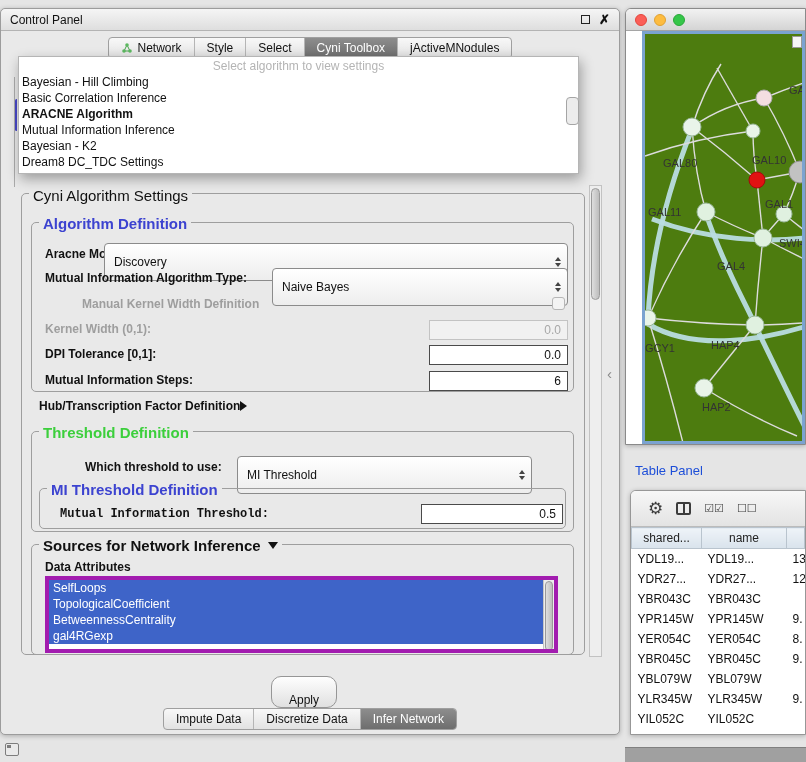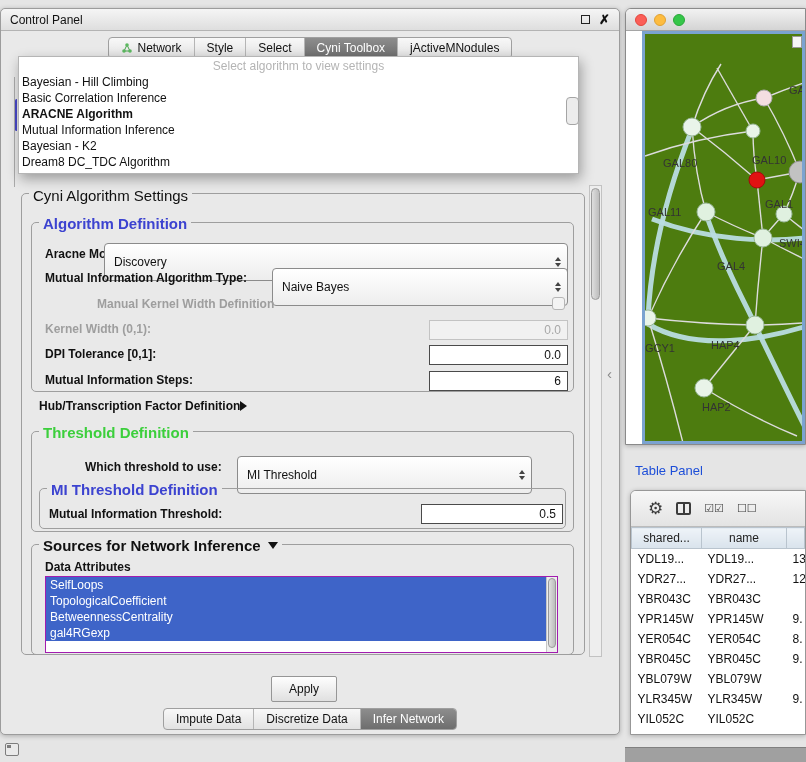--- a/index.html
+++ b/index.html
@@ -54,27 +54,27 @@
   .arrows{margin-left:auto;margin-right:6px;display:flex;flex-direction:column;gap:2px;}
   .tri-u{width:0;height:0;border-left:3.5px solid transparent;border-right:3.5px solid transparent;border-bottom:4px solid #444;}
   .tri-d{width:0;height:0;border-left:3.5px solid transparent;border-right:3.5px solid transparent;border-top:4px solid #444;}
   .field{position:absolute;height:20px;background:#fff;border:1px solid #4a4a4a;font-size:12px;
     display:flex;align-items:center;justify-content:flex-end;padding-right:6px;color:#111;}
   .field.disf{background:#f1f1f1;border-color:#c3c3c3;color:#a8a8a8;}
   .cbx{position:absolute;width:13px;height:13px;border:1px solid #b6b6b6;border-radius:3px;background:#f3f3f3;}
   .hub{position:absolute;font-size:12px;font-weight:bold;color:#111;display:flex;align-items:center;gap:0;}
   .tri-right{width:0;height:0;border-top:5px solid transparent;border-bottom:5px solid transparent;border-left:7px solid #111;}
   .tri-down{width:0;height:0;border-left:5px solid transparent;border-right:5px solid transparent;border-top:7px solid #111;margin-left:7px;}
-  .attr-list{position:absolute;left:44px;top:567px;width:513px;height:77px;background:#fff;border:1px solid #a21caf;overflow:hidden;}
+  .attr-list{position:absolute;left:44px;top:567px;width:513px;height:77px;background:#fff;border:4px solid #a21caf;overflow:hidden;}
   .attr-item{height:16px;line-height:16px;font-size:12px;padding-left:4px;color:#111;white-space:nowrap;}
   .attr-item.sel{background:#3e64c8;color:#fff;}
   .attr-scroll{position:absolute;right:0;top:0;bottom:0;width:11px;background:#eee;border-left:1px solid #c5c5c5;}
   .attr-thumb{margin:1px;height:70px;background:linear-gradient(90deg,#dfdfdf,#bdbdbd);border:1px solid #999;border-radius:5px;}
-  .apply{position:absolute;left:270px;top:667px;width:66px;height:26px;border:1px solid #969696;border-radius:2px;
-    background:linear-gradient(#fefefe,#e0e0e0);font-size:12px;color:#111;display:flex;align-items:center;justify-content:center;}
+  .apply{position:absolute;left:270px;top:667px;width:66px;height:32px;border:1px solid #969696;border-radius:10px;
+    background:linear-gradient(#fefefe,#e0e0e0);font-size:12px;color:#111;display:flex;align-items:flex-end;justify-content:center;}
   .bottom-tabs{position:absolute;left:0;right:0;top:699px;display:flex;justify-content:center;}
   
   .net-ic{width:12px;height:12px;display:inline-block;}
   
   #net-win{left:625px;top:8px;width:181px;height:437px;background:#fff;border:1px solid #8a8a8a;
     border-radius:6px 0 0 0;overflow:hidden;}
   .net-titlebar{height:22px;background:linear-gradient(#f2f2f2,#d4d4d4);border-bottom:1px solid #a5a5a5;
     display:flex;align-items:center;padding-left:9px;gap:7px;}
   .light{width:12px;height:12px;border-radius:50%;}
   .light.red{background:#fb5e57;border:1px solid #e2463d;}
@@ -153,21 +153,21 @@
     <div class="frag-right"></div>
 
     <div class="popup">
       <div class="popup-ph">Select algorithm to view settings</div>
       <div id="popup-items">
           <div class="popup-item">Bayesian - Hill Climbing</div>
           <div class="popup-item">Basic Correlation Inference</div>
           <div class="popup-item bold">ARACNE Algorithm</div>
           <div class="popup-item">Mutual Information Inference</div>
           <div class="popup-item">Bayesian - K2</div>
-          <div class="popup-item">Dream8 DC_TDC Algorithm</div>
+          <div class="popup-item">Dream8 DC_TDC Settings</div>
         </div>
     </div>
 
     <div class="vscroll">
       <div class="vthumb"></div>
     </div>
 
     <div class="gbox" style="left:20px;top:184px;width:564px;height:462px;"></div>
     <span class="gtitle plain" style="left:28px;top:178px;">
       <span>Cyni Algorithm Settings</span>
@@ -189,21 +189,21 @@
 
     <span class="lab" style="left:44px;top:262px;">Mutual Information Algorithm Type:</span>
     <div class="combo" style="left:271px;top:259px;width:296px;">
       <span>Naive Bayes</span>
       <span class="arrows">
           <span class="tri-u"></span>
           <span class="tri-d"></span>
         </span>
     </div>
 
-    <span class="lab dis" style="left:59px;top:288px;padding-left:37px;">Manual Kernel Width Definition</span>
+    <span class="lab dis" style="left:44px;top:288px;padding-left:37px;">Manual Kernel Width Definition</span>
     <span class="cbx" style="left:551px;top:288px;"></span>
 
     <span class="lab dis" style="left:44px;top:313px;">Kernel Width (0,1):</span>
     <div class="field disf" style="left:428px;top:311px;width:139px;">
       <span>0.0</span>
     </div>
 
     <span class="lab" style="left:44px;top:338px;">DPI Tolerance [0,1]:</span>
     <div class="field" style="left:428px;top:336px;width:139px;">
       <span>0.0</span>
@@ -231,21 +231,21 @@
           <span class="tri-u"></span>
           <span class="tri-d"></span>
         </span>
     </div>
 
     <div class="gbox" style="left:38px;top:479px;width:527px;height:41px;"></div>
     <span class="gtitle blue" style="left:46px;top:472px;">
       <span>MI Threshold Definition</span>
     </span>
 
-    <span class="lab" style="left:48px;top:498px;">Mutual Information Threshold:</span>
+    <span class="lab" style="left:59px;top:498px;font-family:Liberation Mono, monospace;">Mutual Information Threshold:</span>
     <div class="field" style="left:420px;top:495px;width:142px;">
       <span>0.5</span>
     </div>
 
     <div class="gbox" style="left:30px;top:535px;width:543px;height:111px;"></div>
     <span class="gtitle plain boldt" style="left:38px;top:528px;">
       <span>Sources for Network Inference</span>
       <span class="tri-down"></span>
     </span>
 

